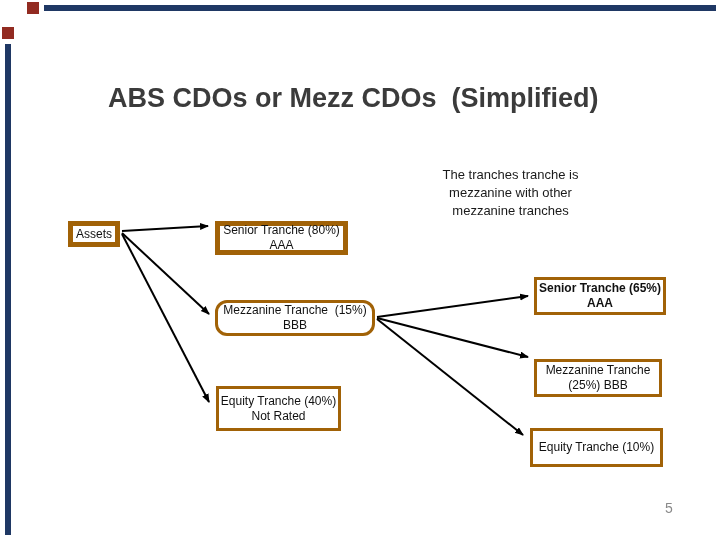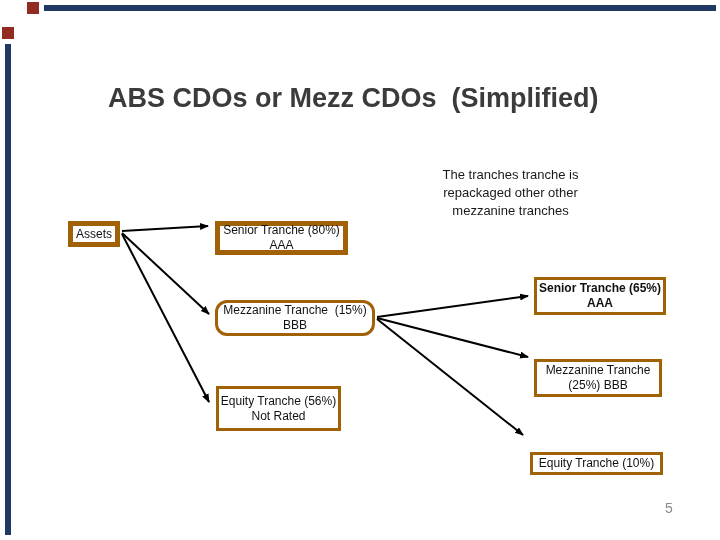--- a/index.html
+++ b/index.html
@@ -52,21 +52,21 @@
     white-space: pre-wrap;
   }
   .thick { border-width: 3px; }
 
   .box-assets   { left: 68px;  top: 221px; width: 52px;  height: 26px; }
   .box-senior80 { left: 215px; top: 221px; width: 133px; height: 34px; }
   .box-mezz15   { left: 215px; top: 300px; width: 160px; height: 36px; border-radius: 12px; }
   .box-equity5  { left: 216px; top: 386px; width: 125px; height: 45px; }
   .box-senior65 { left: 534px; top: 277px; width: 132px; height: 38px; font-weight: bold; }
   .box-mezz25   { left: 534px; top: 359px; width: 128px; height: 38px; }
-  .box-equity10 { left: 530px; top: 452px; width: 133px; height: 23px; }
+  .box-equity10 { left: 530px; top: 428px; width: 133px; height: 39px; }
 
   .connector-layer {
     position: absolute;
     left: 0; top: 0; width: 720px; height: 540px;
     pointer-events: none;
   }
 
   .page-number {
     position: absolute;
     left: 665px; top: 500px;
@@ -81,21 +81,21 @@
 
   <div class="accent-sq-top"></div>
   <div class="accent-bar-top"></div>
   <div class="accent-sq-left"></div>
   <div class="accent-bar-left"></div>
 
   <div class="title">ABS CDOs or Mezz CDOs  (Simplified)</div>
 
   <div class="note">
     <div>The tranches tranche is</div>
-    <div>repackaged other other</div>
+    <div>mezzanine with other</div>
     <div>mezzanine tranches</div>
   </div>
 
   <svg class="connector-layer" viewBox="0 0 720 540">
     <defs>
       <marker id="ah" markerWidth="10" markerHeight="9" refX="8" refY="3.5" orient="auto" markerUnits="userSpaceOnUse">
         <path d="M0,0 L9,3.5 L0,7 Z" fill="#000000"></path>
       </marker>
     </defs>
     <line x1="122" y1="231" x2="208" y2="226" stroke="#000" stroke-width="2" marker-end="url(#ah)"></line>
@@ -114,21 +114,21 @@
     <div>Senior Tranche (80%)</div>
     <div>AAA</div>
   </div>
 
   <div class="box box-mezz15 thick">
     <div>Mezzanine Tranche  (15%)</div>
     <div>BBB</div>
   </div>
 
   <div class="box box-equity5 thick">
-    <div>Equity Tranche (56%)</div>
+    <div>Equity Tranche (40%)</div>
     <div>Not Rated</div>
   </div>
 
   <div class="box box-senior65 thick">
     <div>Senior Tranche (65%)</div>
     <div>AAA</div>
   </div>
 
   <div class="box box-mezz25 thick">
     <div>Mezzanine Tranche</div>

